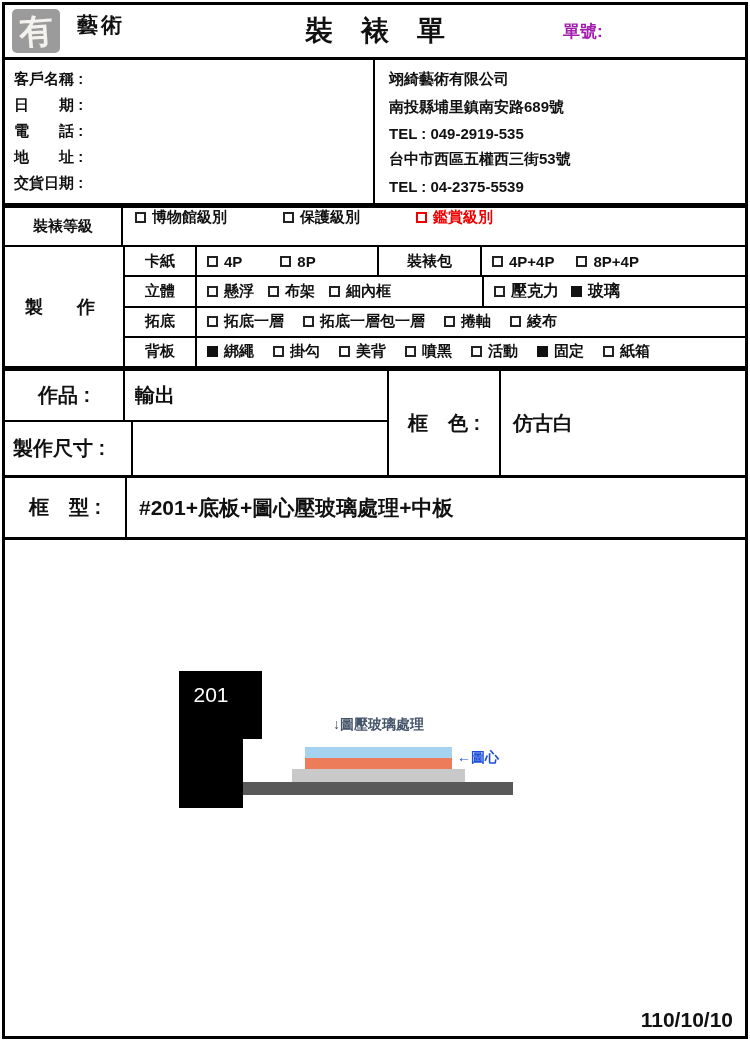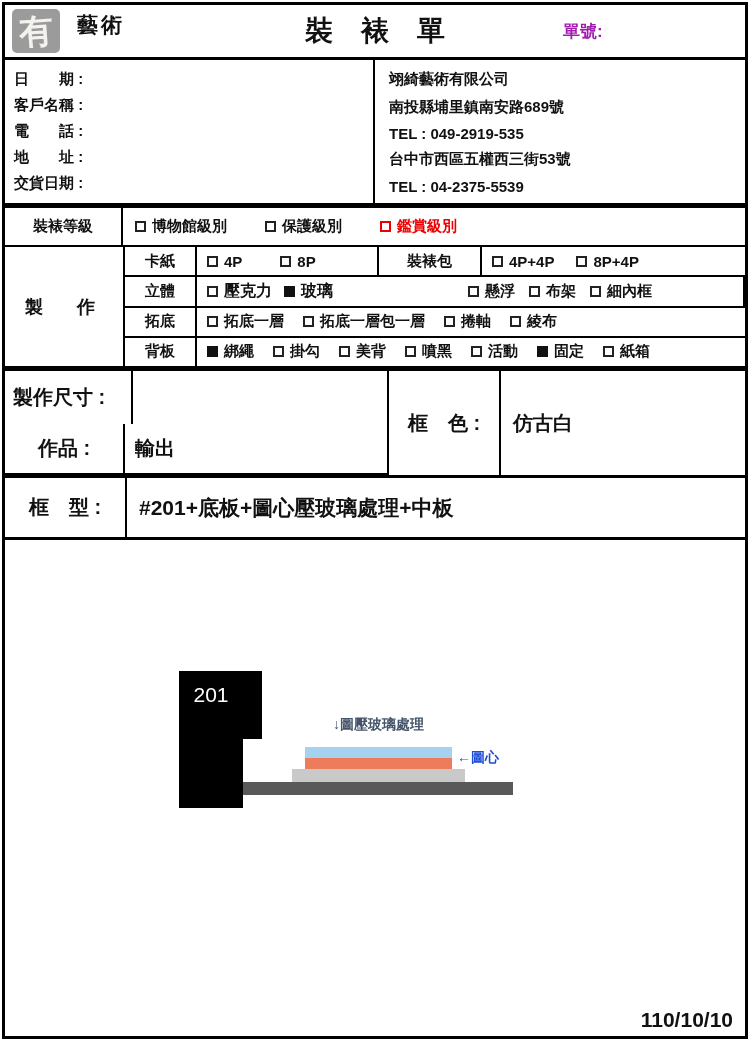--- a/index.html
+++ b/index.html
@@ -27,21 +27,21 @@
   .info{top:60px;height:143px;border-bottom:5px solid #000;display:flex;}
   .info-left{width:370px;border-right:2px solid #000;display:flex;flex-direction:column;justify-content:space-around;
         padding:6px 0 6px 9px;box-sizing:border-box;font-size:15px;font-weight:bold;}
   .info-right{flex:1;display:flex;flex-direction:column;justify-content:space-around;
         padding:6px 0 4px 14px;box-sizing:border-box;font-size:15px;font-weight:bold;}
 
   
   .grade{top:208px;height:37px;border-bottom:2px solid #000;display:flex;align-items:stretch;}
   .grade-label{width:116px;border-right:2px solid #000;display:flex;align-items:center;justify-content:center;
         font-size:15px;font-weight:bold;}
-  .grade-opts{flex:1;display:flex;align-items:center;gap:38px;padding-left:12px;font-size:15px;font-weight:bold;}
+  .grade-opts{flex:1;display:flex;align-items:flex-start;gap:56px;padding-left:12px;font-size:15px;font-weight:bold;}
 
   
   .production{top:247px;height:119px;border-bottom:5px solid #000;display:flex;}
   .prod-label{width:118px;border-right:2px solid #000;display:flex;align-items:center;justify-content:center;
         font-size:18px;font-weight:bold;letter-spacing:8px;}
   .prod-rows{flex:1;display:flex;flex-direction:column;}
   .prod-row{flex:1;display:flex;align-items:stretch;border-top:2px solid #000;font-size:15px;font-weight:bold;}
   .prod-row:first-child{border-top:none;}
   .prod-row-label{width:70px;border-right:2px solid #000;display:flex;align-items:center;justify-content:center;}
   .cell{display:flex;align-items:center;padding-left:10px;box-sizing:border-box;}
@@ -100,22 +100,22 @@
     <div class="seal" style="background: rgb(155, 155, 155);">
       <span class="seal-char">有</span>
     </div>
     <div class="logo-text">藝術</div>
     <div class="title">裝　裱　單</div>
     <div class="order-no" style="color: #a21caf;">單號:</div>
   </div>
 
   <div class="sec info">
     <div class="info-left">
+        <div>客戶名稱 :</div>
         <div>日　　期 :</div>
-        <div>客戶名稱 :</div>
         <div>電　　話 :</div>
         <div>地　　址 :</div>
         <div>交貨日期 :</div>
       </div>
     <div class="info-right">
         <div>翊綺藝術有限公司</div>
         <div>南投縣埔里鎮南安路689號</div>
         <div>TEL : 049-2919-535</div>
         <div>台中市西區五權西三街53號</div>
         <div>TEL : 04-2375-5539</div>
@@ -164,44 +164,44 @@
             </span>
             <span class="opt">
               <span class="box"></span>
               <span>8P+4P</span>
             </span>
           </div>
       </div>
 
       <div class="prod-row">
         <div class="prod-row-label">立體</div>
+        <div class="cell c-solid1">
+            <span class="opt">
+              <span class="box"></span>
+              <span>懸浮</span>
+            </span>
+            <span class="opt">
+              <span class="box"></span>
+              <span>布架</span>
+            </span>
+            <span class="opt">
+              <span class="box"></span>
+              <span>細內框</span>
+            </span>
+          </div>
         <div class="cell c-solid2">
             <span class="opt">
               <span class="box"></span>
               <span>壓克力</span>
             </span>
             <span class="opt">
               <span class="box filled"></span>
               <span>玻璃</span>
             </span>
           </div>
-        <div class="cell c-solid1">
-            <span class="opt">
-              <span class="box"></span>
-              <span>懸浮</span>
-            </span>
-            <span class="opt">
-              <span class="box"></span>
-              <span>布架</span>
-            </span>
-            <span class="opt">
-              <span class="box"></span>
-              <span>細內框</span>
-            </span>
-          </div>
       </div>
 
       <div class="prod-row">
         <div class="prod-row-label">拓底</div>
         <div class="cell c-wide">
             <span class="opt">
               <span class="box"></span>
               <span>拓底一層</span>
             </span>
             <span class="opt">
@@ -251,27 +251,27 @@
               <span>紙箱</span>
             </span>
           </div>
       </div>
 
     </div>
   </div>
 
   <div class="sec artwork">
     <div class="aw-left">
+      <div class="aw-row aw-row1">
+        <div class="aw-lab">作品 :</div>
+        <div class="aw-val">輸出</div>
+      </div>
       <div class="aw-row aw-row2">
         <div class="aw-lab wide">製作尺寸 :</div>
         <div class="aw-val"></div>
-      </div>
-      <div class="aw-row aw-row1">
-        <div class="aw-lab">作品 :</div>
-        <div class="aw-val">輸出</div>
       </div>
     </div>
     <div class="fc-lab">框　色 :</div>
     <div class="fc-val">仿古白</div>
   </div>
 
   <div class="sec frametype">
     <div class="ft-lab">框　型 :</div>
     <div class="ft-val">#201+底板+圖心壓玻璃處理+中板</div>
   </div>

